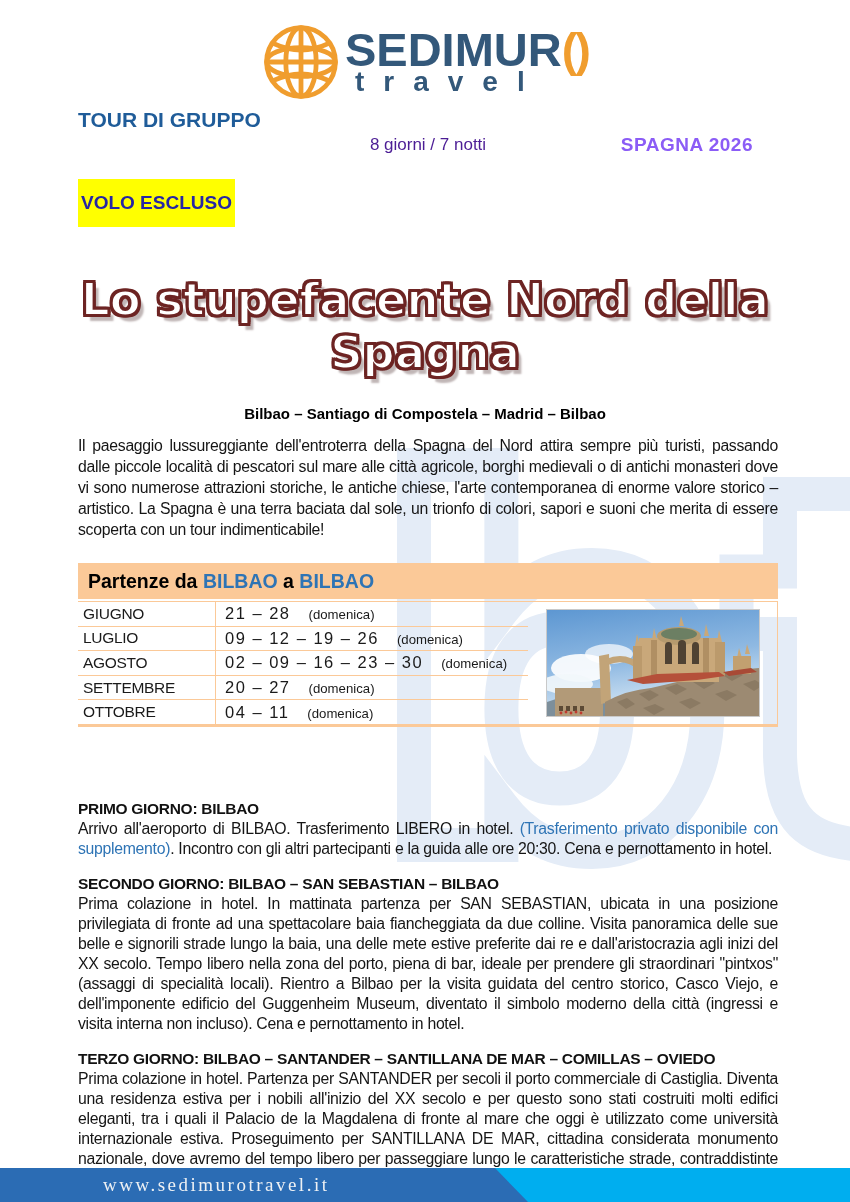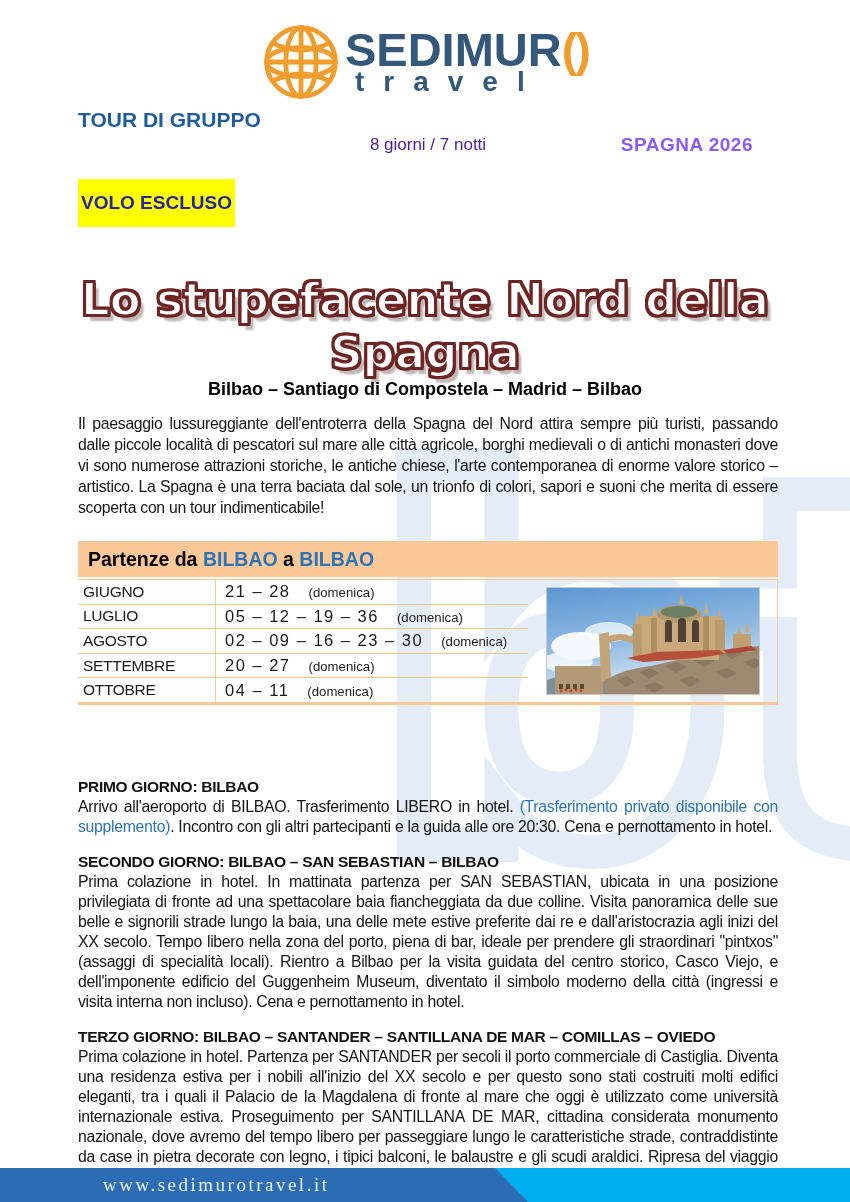--- a/index.html
+++ b/index.html
@@ -40,21 +40,21 @@
     font-size: 45px; font-weight: 800; letter-spacing: 0px;
     color: #ffffff;
     -webkit-text-stroke: 2px #6d2423;
     text-shadow:
       -2px -2px 0 #6d2423, 2px -2px 0 #6d2423,
       -2px 2px 0 #6d2423, 2px 2px 0 #6d2423,
       0 -2px 0 #6d2423, 0 2px 0 #6d2423,
       -2px 0 0 #6d2423, 2px 0 0 #6d2423,
       5px 6px 2px #c0b6b6;
   }
-  .route { text-align: center; font-weight: bold; font-size: 18px; margin-top: 0; color: #000; }
+  .route { text-align: center; font-weight: bold; font-size: 15px; margin-top: 26px; color: #000; }
 
   
   .intro { margin: 13px 72px 0 78px; text-align: justify; font-size: 15.8px; line-height: 21px; letter-spacing: -0.3px; color: #151515; }
 
   
   .dep-band {
     margin: 23px 72px 0 78px; background: #fbc998;
     padding: 7px 10px 6px 10px; font-size: 19.5px; font-weight: bold; color: #000;
   }
   .dep-band .rich-blue { color: #2e74b5; }
@@ -143,21 +143,21 @@
         <div class="dep-row">
           <div class="cell-month">GIUGNO</div>
           <div class="cell-dates">
               <span>21 – 28</span>
               <span class="date-note">(domenica)</span>
             </div>
         </div>
         <div class="dep-row">
           <div class="cell-month">LUGLIO</div>
           <div class="cell-dates">
-              <span>05 – 12 – 19 – 36</span>
+              <span>09 – 12 – 19 – 26</span>
               <span class="date-note">(domenica)</span>
             </div>
         </div>
         <div class="dep-row">
           <div class="cell-month">AGOSTO</div>
           <div class="cell-dates">
               <span>02 – 09 – 16 – 23 – 30</span>
               <span class="date-note">(domenica)</span>
             </div>
         </div>

